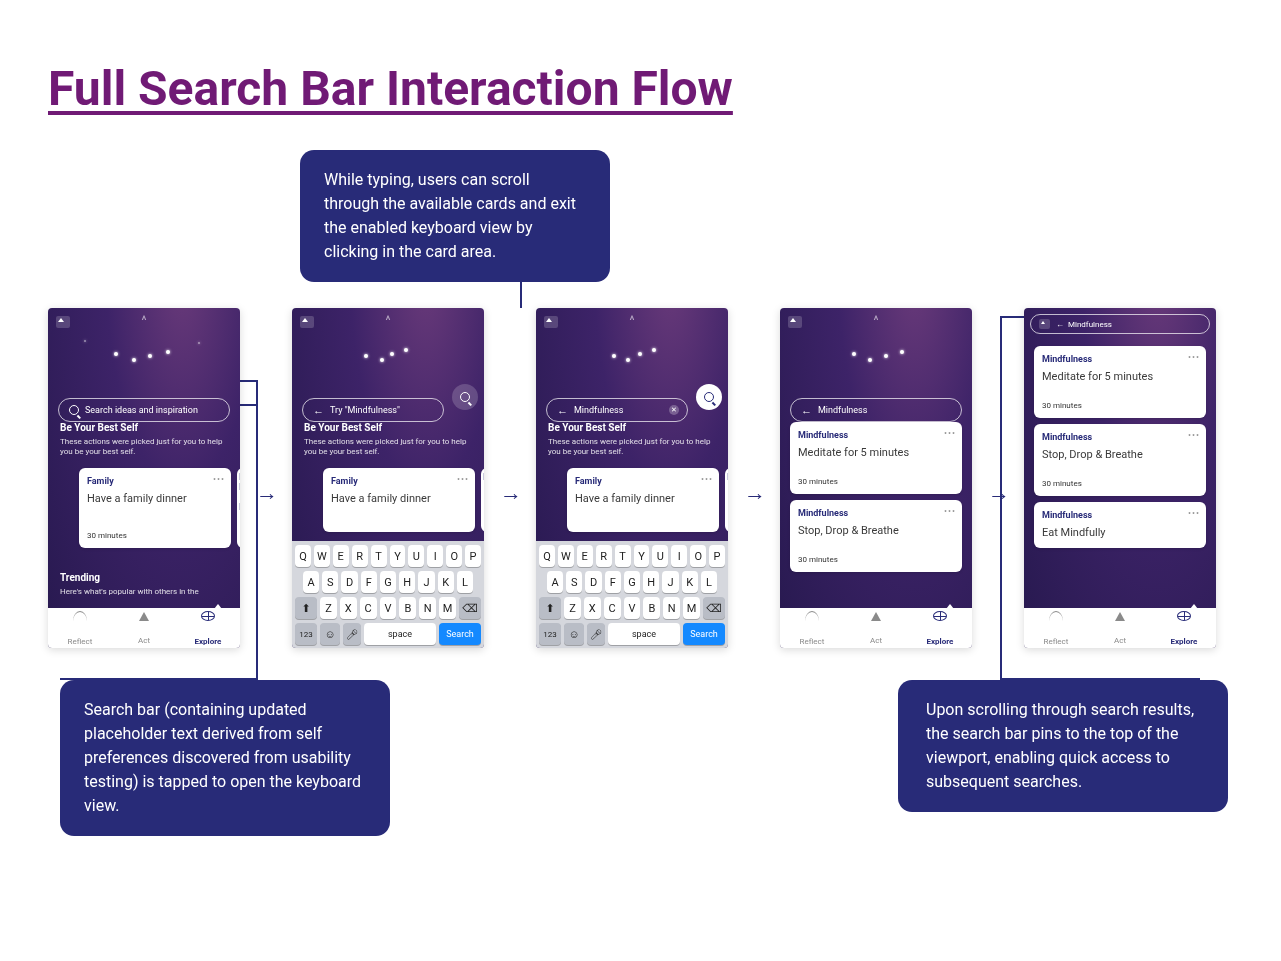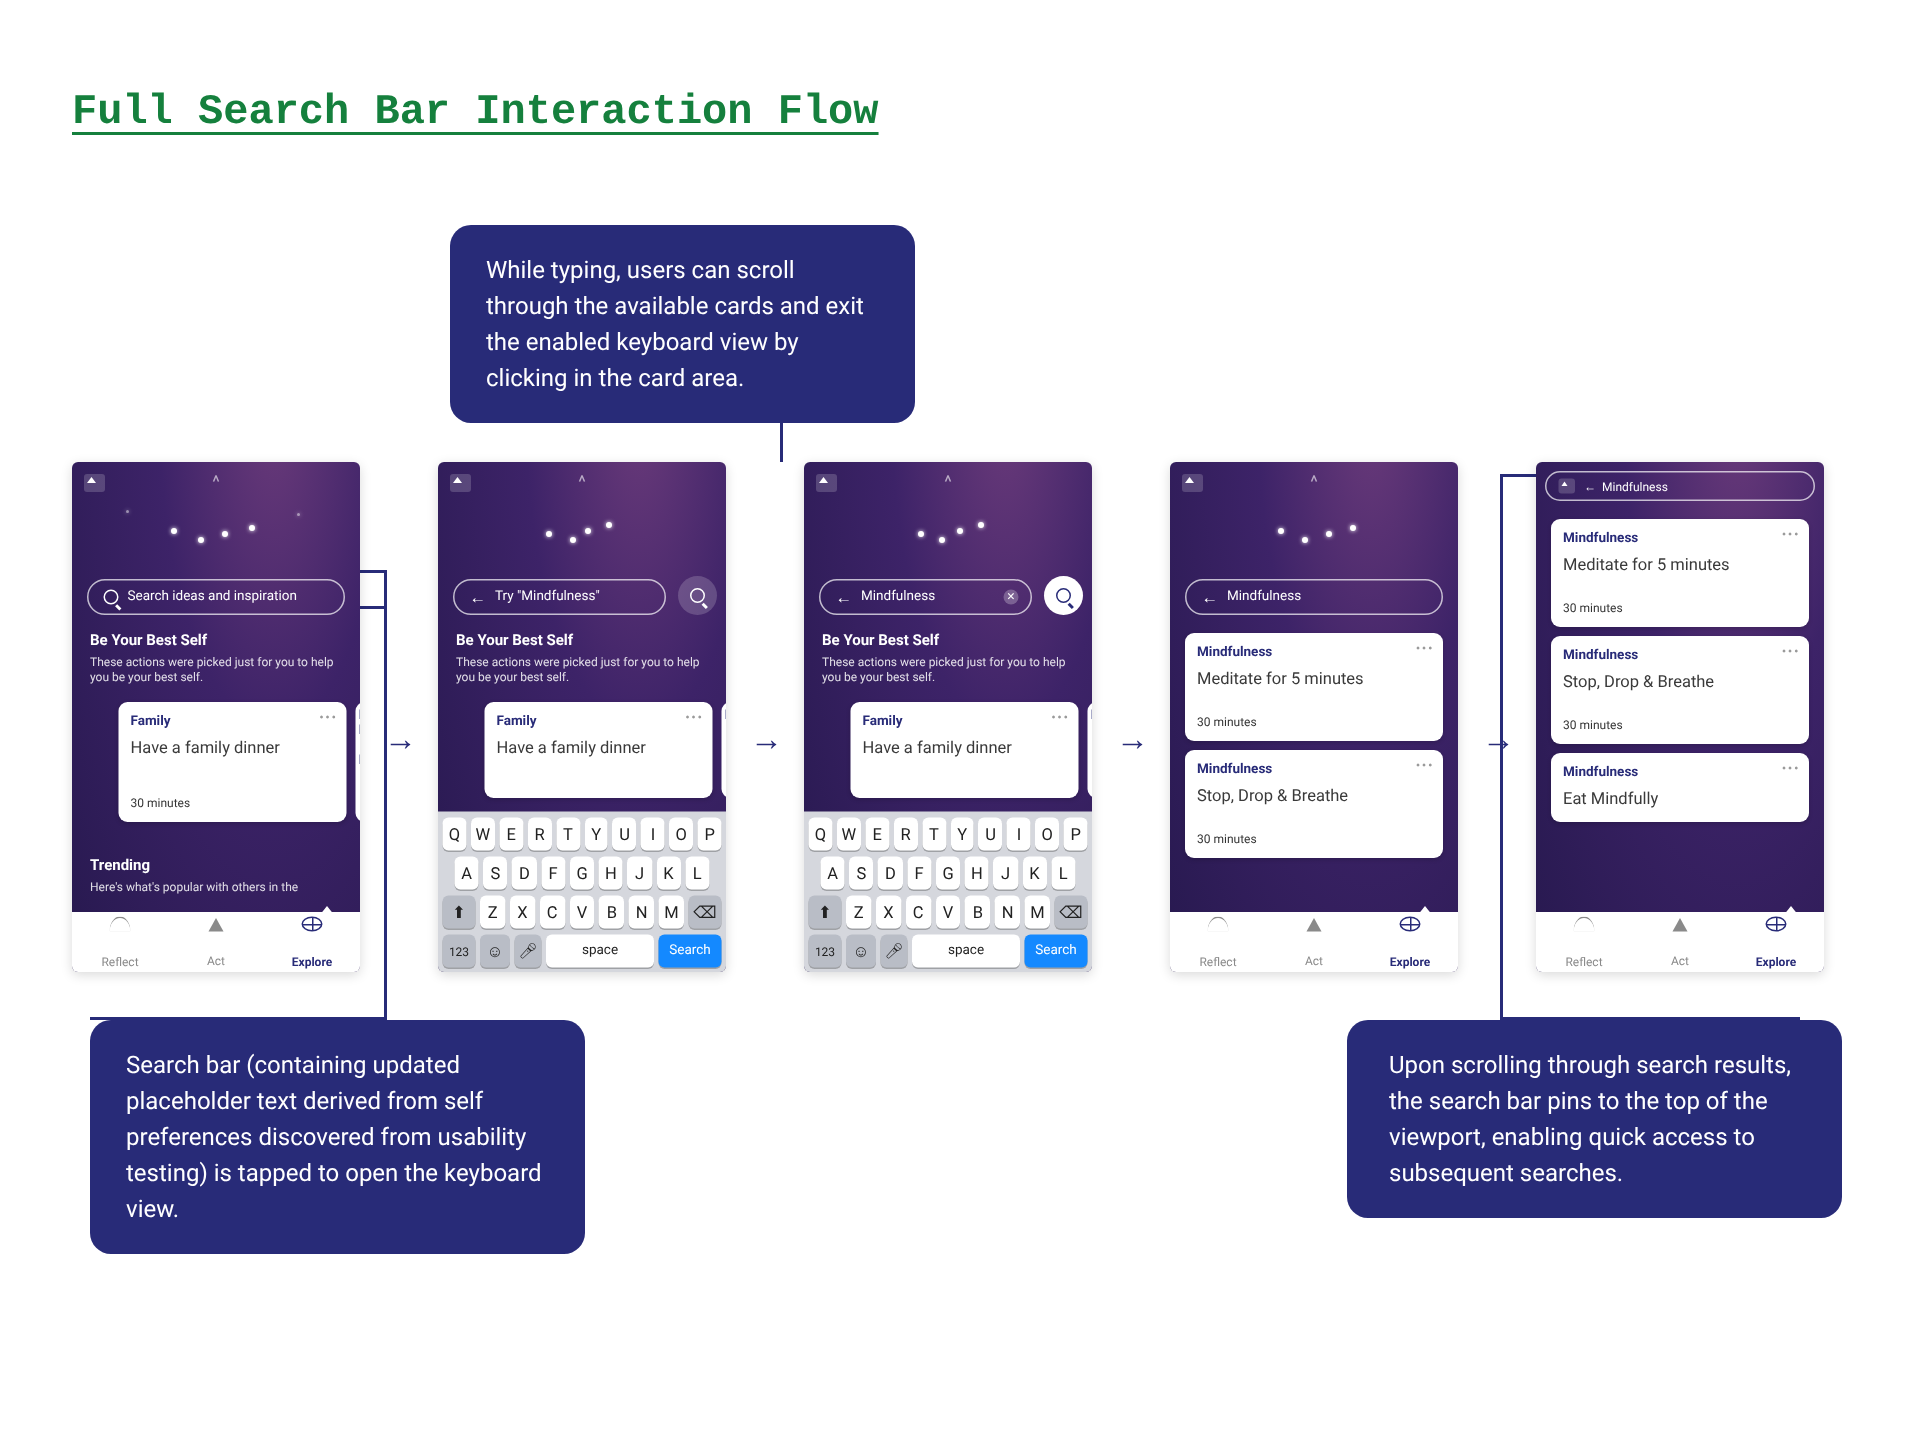--- a/index.html
+++ b/index.html
@@ -1,32 +1,32 @@
 <!DOCTYPE html>
 <html><head>
 <meta charset="utf-8">
 <style>
   * { box-sizing: border-box; margin: 0; padding: 0; }
   body { font-family: -apple-system, BlinkMacSystemFont, "Segoe UI", Roboto, Arial, sans-serif; background:#fff; width:1281px; height:961px; position:relative; }
 
-  .title { position:absolute; left:48px; top:60px; font-size:28px; font-weight:700; color:#15803d; text-decoration:underline; text-underline-offset:6px;font-family:Liberation Mono, monospace; }
+  .title { position:absolute; left:48px; top:60px; font-size:48px; font-weight:700; color:#701a75; text-decoration:underline; text-underline-offset:6px; }
 
   .annot { position:absolute; background:#282b78; color:#fff; border-radius:14px; padding:18px 24px; font-size:16px; line-height:1.5; }
 
   
   .phone { position:absolute; width:192px; height:340px; border-radius:4px; overflow:hidden; box-shadow:0 2px 8px rgba(0,0,0,.15); }
   .phone .bg { position:absolute; inset:0; background: radial-gradient(ellipse at 70% -10%, #6a3a7a 0%, #3d2368 40%, #27194f 100%); }
   .phone .badge { position:absolute; top:8px; left:8px; width:14px; height:12px; background:rgba(255,255,255,.18); border-radius:2px; }
   .phone .badge::before { content:""; position:absolute; left:2px; top:2px; width:0; height:0; border-left:3px solid transparent; border-right:3px solid transparent; border-bottom:4px solid #fff;}
   .phone .chev-up { position:absolute; top:6px; left:50%; transform:translateX(-50%); color:#fff; font-size:12px; opacity:.6; }
   .sparkles { position:absolute; top:30px; left:0; right:0; height:30px; }
   .sparkles span { position:absolute; width:4px; height:4px; background:#fff; border-radius:50%; box-shadow:0 0 3px #fff; }
   .sparkles span.d { width:2px; height:2px; opacity:.5; }
 
-  .search-pill { position:absolute; top:78px; left:10px; right:10px; height:24px; border:1.5px solid rgba(255,255,255,.7); border-radius:12px; color:#fff; display:flex; align-items:center; padding:0 10px; font-size:9px; gap:6px; }
+  .search-pill { position:absolute; top:90px; left:10px; right:10px; height:24px; border:1.5px solid rgba(255,255,255,.7); border-radius:12px; color:#fff; display:flex; align-items:center; padding:0 10px; font-size:9px; gap:6px; }
   .search-pill .mag { width:10px; height:10px; border:1.5px solid #fff; border-radius:50%; position:relative; }
   .search-pill .mag::after { content:""; position:absolute; right:-3px; bottom:-3px; width:4px; height:1.5px; background:#fff; transform:rotate(45deg); }
   .search-pill .back { font-size:11px; }
   .search-pill .clear { position:absolute; right:8px; width:10px; height:10px; border-radius:50%; background:rgba(255,255,255,.25); color:#fff; font-size:7px; line-height:10px; text-align:center; }
   .search-go { position:absolute; right:6px; top:76px; width:26px; height:26px; border-radius:50%; display:flex; align-items:center; justify-content:center; }
   .search-go .mag2 { width:10px; height:10px; border:1.5px solid currentColor; border-radius:50%; position:relative; }
   .search-go .mag2::after { content:""; position:absolute; right:-3px; bottom:-3px; width:4px; height:1.5px; background:currentColor; transform:rotate(45deg);}
 
   .sect { position:absolute; left:12px; right:12px; color:#fff; }
   .sect h4 { font-size:10px; font-weight:700; margin-bottom:4px; }

